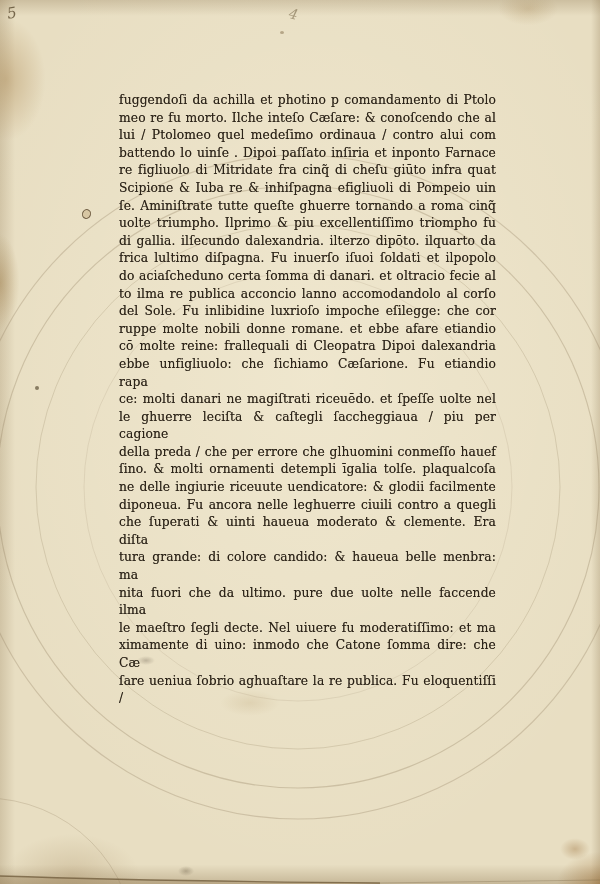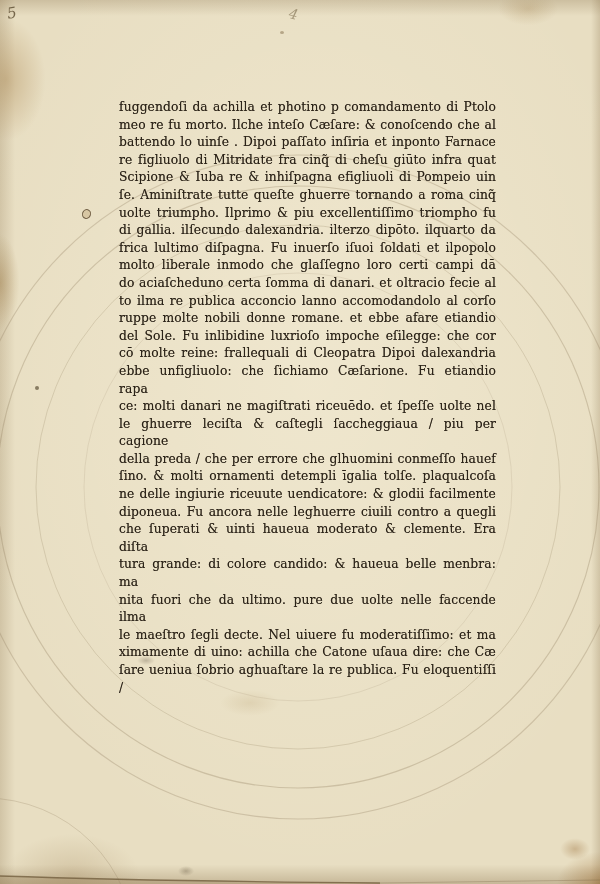--- a/index.html
+++ b/index.html
@@ -12,21 +12,21 @@
       radial-gradient(ellipse 60px 45px at 100% 100%, rgba(150,103,46,.50), rgba(150,103,46,0) 72%),
       radial-gradient(ellipse 40px 22px at 88% 1%,  rgba(160,128,78,.28), rgba(160,128,78,0) 75%),
       radial-gradient(ellipse 90px 55px at 12% 99%, rgba(150,120,75,.25), rgba(150,120,75,0) 75%),
       radial-gradient(ellipse 420px 600px at 52% 42%, rgba(255,250,233,.30), rgba(255,250,233,0) 85%),
       linear-gradient(90deg,  rgba(118,92,52,.20) 0, rgba(118,92,52,0) 2.5%, rgba(118,92,52,0) 98.5%, rgba(118,92,52,.22) 100%),
       linear-gradient(180deg, rgba(118,92,52,.24) 0, rgba(118,92,52,0) 1.8%, rgba(118,92,52,0) 97.8%, rgba(118,92,52,.30) 100%),
       #e8dec2;
   }
   .overlay-svg{position:absolute;left:0;top:0;width:600px;height:884px;pointer-events:none;}
   .textblock{
-    position:absolute;left:119px;top:99px;width:377px;
+    position:absolute;left:119px;top:92px;width:377px;
     font-size:12.3px;line-height:17.6px;color:#2b2318;
     text-rendering:optimizeLegibility;
   }
   .line{
     text-align:justify;text-align-last:justify;
     letter-spacing:.1px;word-spacing:.4px;
     text-shadow:0 0 .4px rgba(43,35,24,.55);
   }
   .mark{position:absolute;pointer-events:none;}
   .mark-topleft{left:7px;top:4px;font:italic 15px "DejaVu Serif",serif;color:rgba(86,70,44,.78);transform:rotate(-10deg);}
@@ -62,45 +62,45 @@
     <path d="M0 876 Q 150 881 380 883" fill="none" stroke="#6d5a3a" stroke-width="1.3" stroke-opacity="0.75"></path>
     <path d="M380 883 L 600 880" fill="none" stroke="#6d5a3a" stroke-width="0.8" stroke-opacity="0.35"></path>
   </svg>
 
   <div class="mark mark-topleft">5</div>
   <div class="mark mark-topcenter">4</div>
 
   <div class="textblock">
       <div class="line">fuggendoſi da achilla et photino p comandamento di Ptolo</div>
       <div class="line">meo re fu morto. Ilche inteſo Cæſare: &amp; conoſcendo che al</div>
+      <div class="line">lui / Ptolomeo quel medeſimo ordinaua / contro alui com</div>
       <div class="line">battendo lo uinſe . Dipoi paſſato inſiria et inponto Farnace</div>
       <div class="line">re figliuolo di Mitridate fra cinq̃ di cheſu giūto infra quat</div>
       <div class="line">Scipione &amp; Iuba re &amp; inhiſpagna efigliuoli di Pompeio uin</div>
       <div class="line">ſe. Aminiſtrate tutte queſte ghuerre tornando a roma cinq̃</div>
       <div class="line">uolte triumpho. Ilprimo &amp; piu excellentiſſimo triompho fu</div>
       <div class="line">di gallia. ilſecundo dalexandria. ilterzo dipōto. ilquarto da</div>
       <div class="line">frica lultimo diſpagna. Fu inuerſo iſuoi ſoldati et ilpopolo</div>
-      <div class="line">molto liberale inmodo che glaſſegno loro certi campi dā</div>
       <div class="line">do aciaſcheduno certa ſomma di danari. et oltracio fecie al</div>
       <div class="line">to ilma re publica acconcio lanno accomodandolo al corſo</div>
+      <div class="line">del Sole. Fu inlibidine luxrioſo impoche eſilegge: che cor</div>
       <div class="line">ruppe molte nobili donne romane. et ebbe afare  etiandio</div>
-      <div class="line">del Sole. Fu inlibidine luxrioſo impoche eſilegge: che cor</div>
       <div class="line">cō molte reine: frallequali di Cleopatra Dipoi dalexandria</div>
       <div class="line">ebbe unfigliuolo: che ſichiamo Cæſarione. Fu etiandio rapa</div>
       <div class="line">ce: molti danari ne magiſtrati riceuēdo. et ſpeſſe uolte nel</div>
       <div class="line">le ghuerre leciſta &amp; caſtegli ſaccheggiaua / piu per cagione</div>
       <div class="line">della preda / che per errore che glhuomini conmeſſo hauef</div>
       <div class="line">ſino. &amp; molti ornamenti detempli īgalia tolſe. plaqualcoſa</div>
       <div class="line">ne delle ingiurie riceuute uendicatore: &amp; glodii facilmente</div>
       <div class="line">diponeua. Fu ancora nelle leghuerre ciuili  contro a quegli</div>
       <div class="line">che ſuperati &amp; uinti haueua moderato &amp; clemente. Era diſta</div>
       <div class="line">tura grande: di colore candido: &amp; haueua belle menbra: ma</div>
       <div class="line">nita fuori che da ultimo. pure due uolte nelle faccende ilma</div>
       <div class="line">le maeſtro ſegli decte. Nel uiuere fu moderatiſſimo: et ma</div>
-      <div class="line">ximamente di uino: achilla che Catone uſaua dire: che Cæ</div>
+      <div class="line">ximamente di uino: inmodo che Catone ſomma dire: che Cæ</div>
       <div class="line">ſare ueniua ſobrio aghuaſtare la re publica. Fu eloquentiſſi /</div>
     </div>
 
   <div class="speck-ring"></div>
   <div class="speck-dot"></div>
   <div class="speck-tiny"></div>
   <div class="pencil-a"></div>
   <div class="pencil-b"></div>
   <div class="stain-mid"></div>
   <div class="stain-br2"></div>

